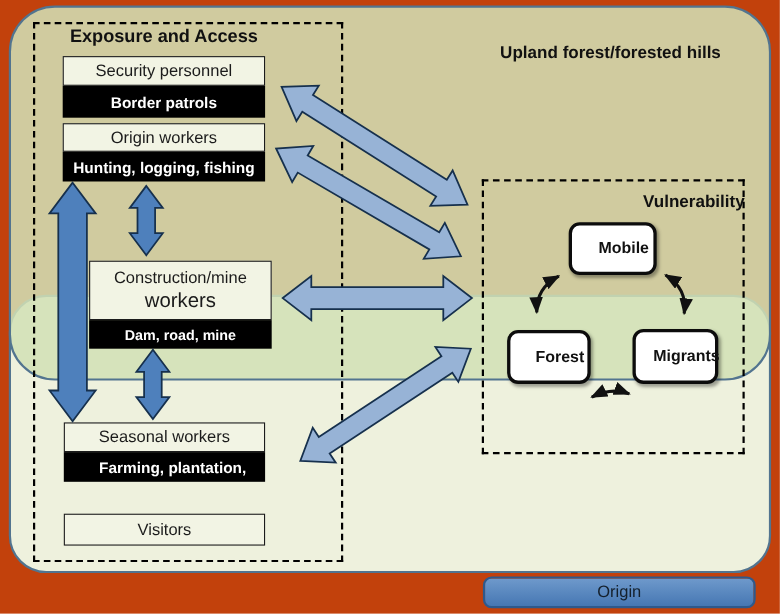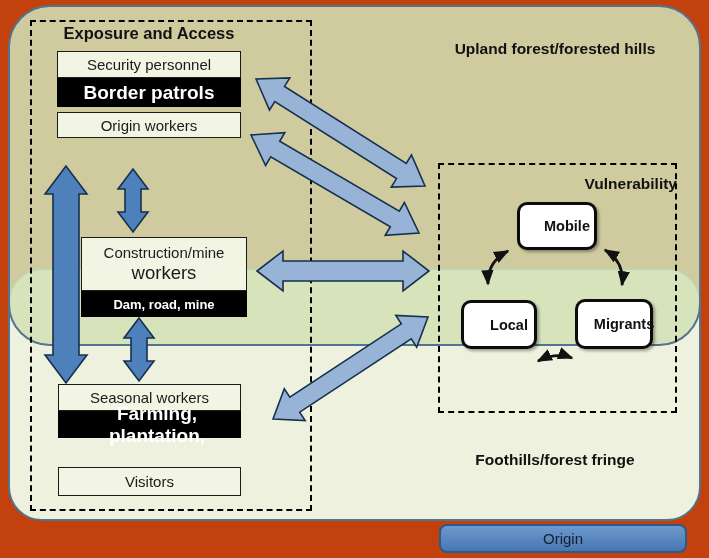--- a/index.html
+++ b/index.html
@@ -22,21 +22,21 @@
 
   .section-title{position:absolute;font-weight:bold;color:#111;text-align:center;}
   .exposure-title{left:57px;top:24px;width:184px;font-size:16.5px;}
   .vuln-title{left:438px;top:175px;width:239px;font-size:15.5px;text-align:right;}
 
   
   .group{position:absolute;}
   .wbox{background:#f2f4e4;border:1.6px solid #1b1b1b;color:#1b1b1b;
     display:flex;align-items:center;justify-content:center;font-size:15px;text-align:center;}
   .bbox{background:#000;color:#fff;display:flex;align-items:center;justify-content:center;
-    font-size:19px;font-weight:600;text-align:center;}
+    font-size:14px;font-weight:600;text-align:center;}
   .g-security{left:57px;top:51px;width:184px;}
   .g-security .wbox{height:27px;} .g-security .bbox{height:29px;}
   .g-forest{left:57px;top:112px;width:184px;}
   .g-forest .wbox{height:26px;} .g-forest .bbox{height:27px;}
   .g-construction{left:81px;top:237px;width:166px;}
   .g-construction .wbox{height:54px;flex-direction:column;line-height:1.2;}
   .g-construction .wbox .line2{font-size:18.5px;}
   .g-construction .bbox{height:26px;font-size:13px;}
   .g-seasonal{left:58px;top:384px;width:183px;}
   .g-seasonal .wbox{height:27px;} .g-seasonal .bbox{height:27px;padding-left:15px;}
@@ -76,20 +76,21 @@
   <div class="exposure-frame"></div>
   <div class="section-title exposure-title">Exposure and Access</div>
 
   <div class="group g-security">
     <div class="wbox">Security personnel</div>
     <div class="bbox">Border patrols</div>
   </div>
 
   <div class="group g-forest">
     <div class="wbox">Origin workers</div>
+    <div class="bbox">Hunting, logging, fishing</div>
   </div>
 
   <div class="group g-construction">
     <div class="wbox">
       <span class="line1">Construction/mine</span>
       <span class="line2">workers</span>
     </div>
     <div class="bbox">Dam, road, mine</div>
   </div>
 
@@ -99,25 +100,24 @@
   </div>
 
   <div class="group g-visitors">
     <div class="wbox">Visitors</div>
   </div>
 
   <div class="vuln-frame"></div>
   <div class="section-title vuln-title">Vulnerability</div>
 
   <div class="vnode vnode-mobile">Mobile</div>
-  <div class="vnode vnode-local">Local</div>
+  <div class="vnode vnode-local">Forest</div>
   <div class="vnode vnode-migrants">Migrants</div>
 
   <div class="region-label label-upland">Upland forest/forested hills</div>
-  <div class="region-label label-foothills">Foothills/forest fringe</div>
 
   <div class="origin-bar">Origin</div>
 
   <svg id="arrow-layer" viewBox="0 0 709 558" xmlns="http://www.w3.org/2000/svg">
     <defs>
       <marker id="ah" viewBox="0 0 10 8" refX="9" refY="4" markerWidth="5.5" markerHeight="4.5" orient="auto-start-reverse">
         <path d="M0,0 L10,4 L0,8 z" fill="#111"></path>
       </marker>
     </defs>
     <g id="block-arrows">

